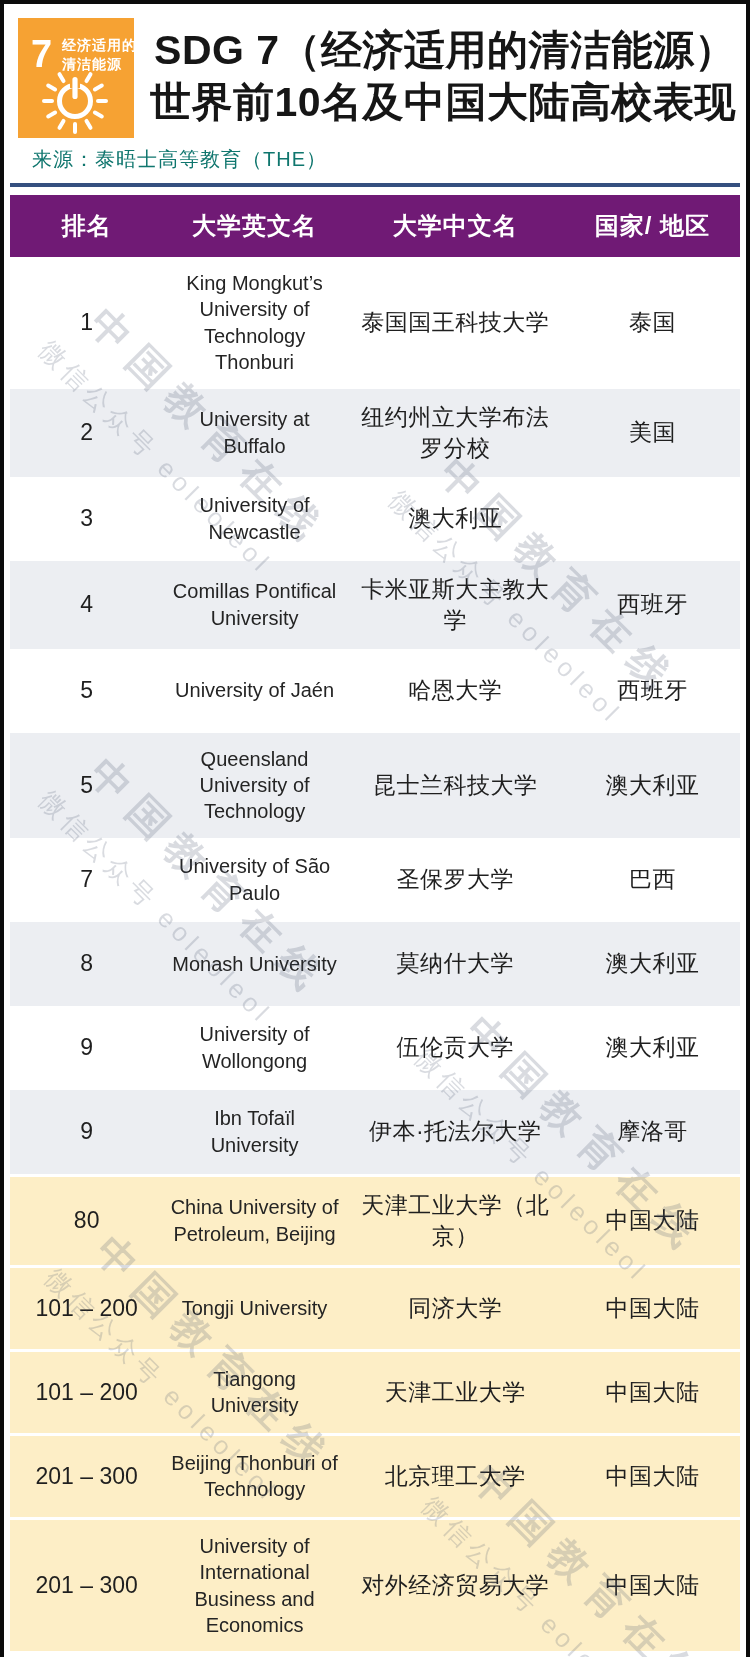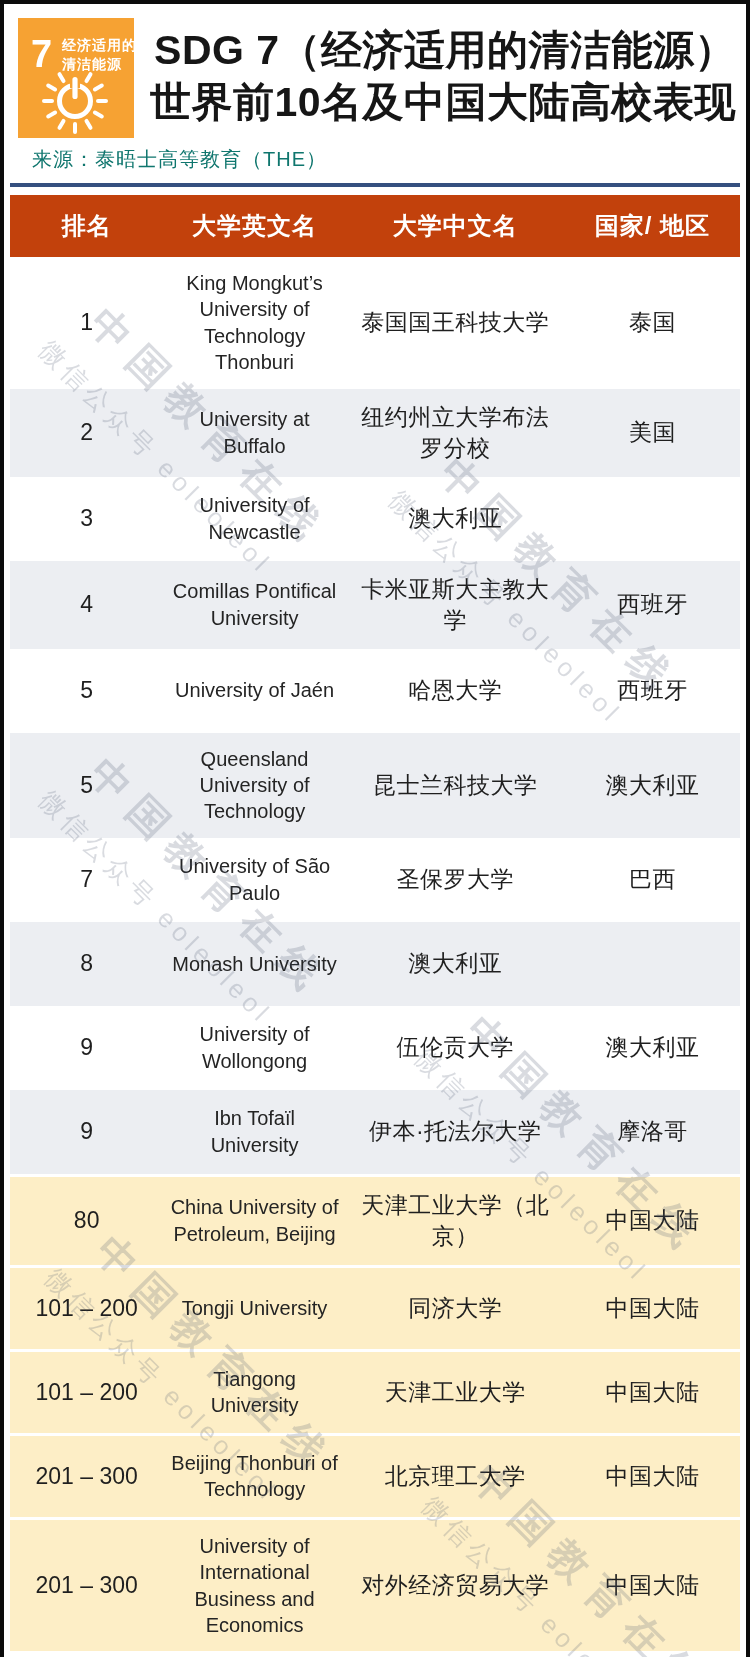--- a/index.html
+++ b/index.html
@@ -51,21 +51,21 @@
   .table{
     margin:8px 6px 0 6px;
   }
   .thead,.row{
     display:grid;
     grid-template-columns:21% 25% 30% 24%;
     align-items:center;
     text-align:center;
   }
   .thead{
-    background:#c2410c;
+    background:#701a75;
     color:#ffffff;
     font-weight:700;
     font-size:24px;
     min-height:62px;
     letter-spacing:1px;
   }
   .row{
     min-height:84px;
     padding:13px 0;
     color:#1f1f1f;
@@ -235,20 +235,21 @@
       <div class="cell rank">7</div>
       <div class="cell en">University of São
 Paulo</div>
       <div class="cell cn">圣保罗大学</div>
       <div class="cell country">巴西</div>
     </div>
 
     <div class="row alt">
       <div class="cell rank">8</div>
       <div class="cell en">Monash University</div>
+      <div class="cell cn">莫纳什大学</div>
       <div class="cell country">澳大利亚</div>
     </div>
 
     <div class="row">
       <div class="cell rank">9</div>
       <div class="cell en">University of
 Wollongong</div>
       <div class="cell cn">伍伦贡大学</div>
       <div class="cell country">澳大利亚</div>
     </div>

